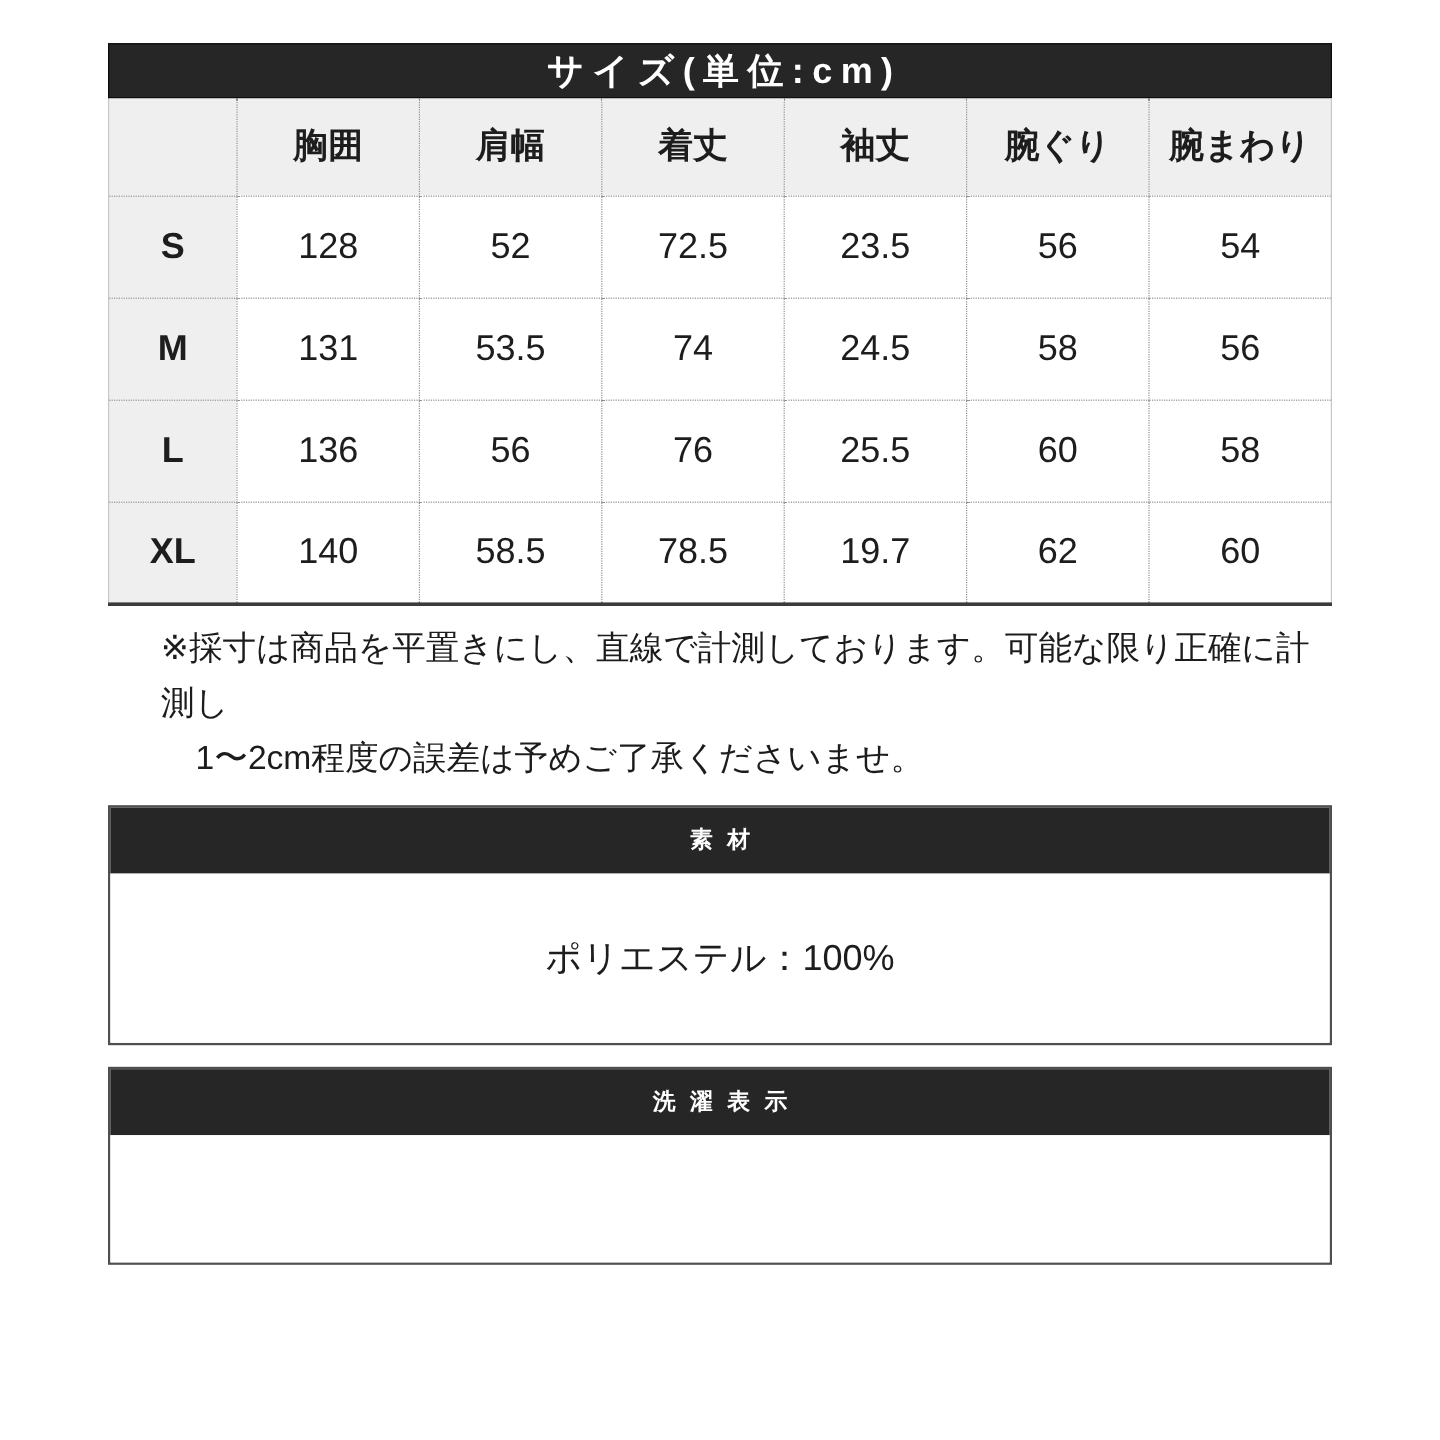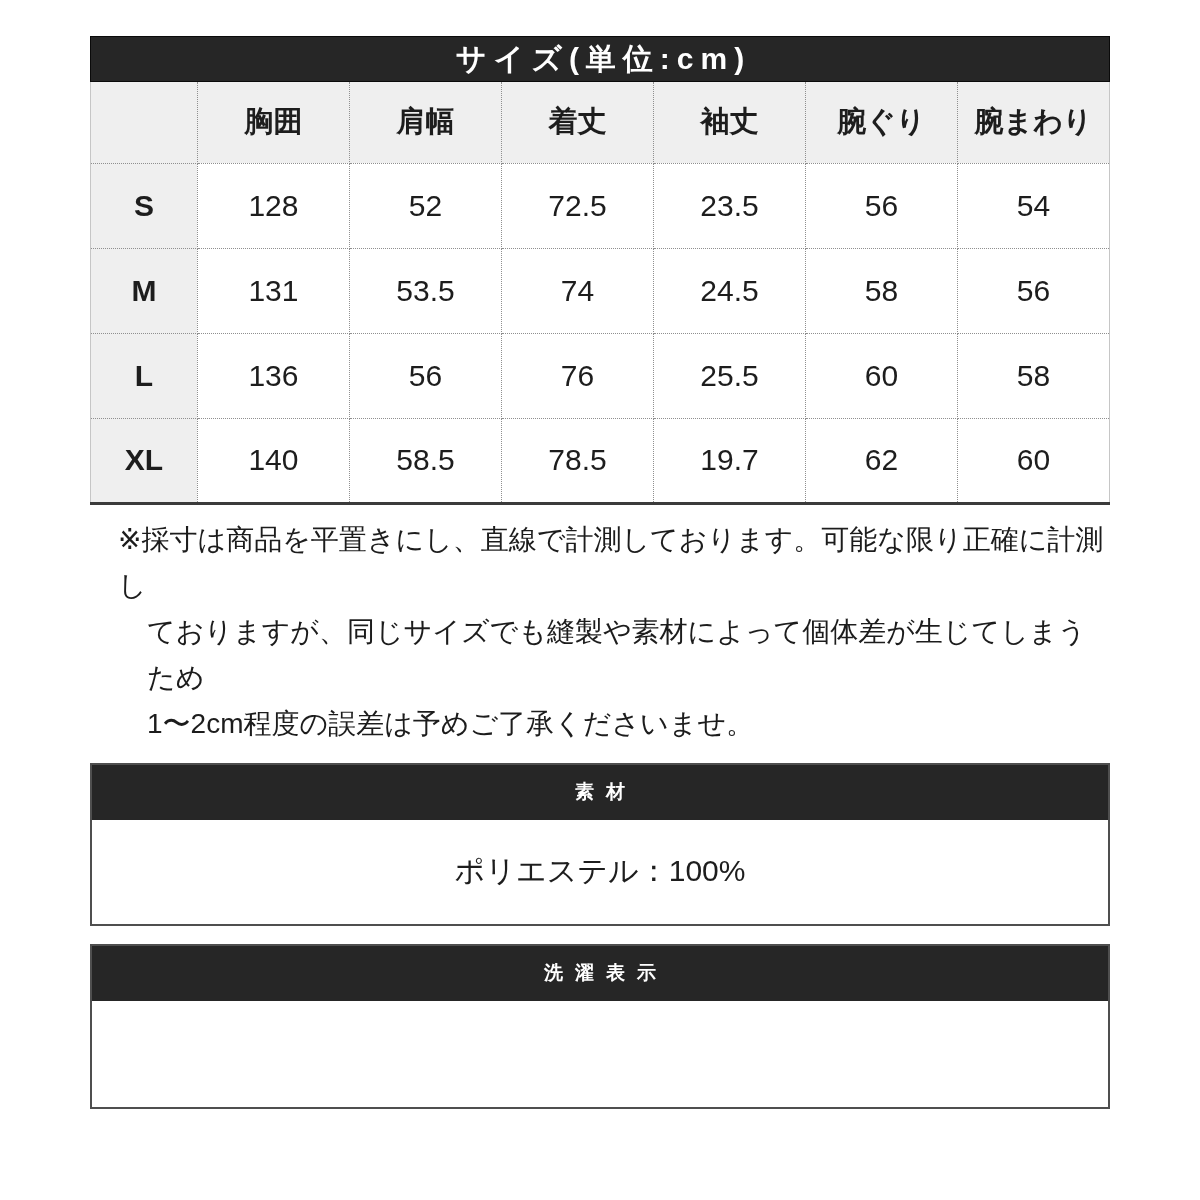--- a/index.html
+++ b/index.html
@@ -32,35 +32,35 @@
     font-size: 29px; font-weight: bold;
   }
   .size-table tbody tr { height: 85px; }
   .size-table tbody th { background: #efefef; font-size: 30px; font-weight: bold; }
   .size-table tbody td { background: #ffffff; font-size: 30px; font-weight: normal; margin-left: 40px; }
   .size-table tr > *:first-child { border-left: none; }
   .size-table tr > *:last-child { border-right: none; }
   .size-table tbody tr:last-child th, .size-table tbody tr:last-child td { border-bottom: none; }
 
   
-  .notes { margin: 12px 0 0 28px; }
+  .notes { margin: 12px 0 0 44px; }
   .note { font-size: 28px; line-height: 46px; color: #1c1c1c; }
   .note + .note { margin-top: 32px; }
   .note-line.cont { padding-left: 29px; }
 
   
   .section-box { border: 2px solid #4f4f4f; margin-top: 16px; }
   .section-box.laundry { margin-top: 18px; }
   .section-header {
     height: 55px; background: #262626; color: #ffffff;
     display: flex; align-items: center; justify-content: center;
     font-size: 19px; font-weight: bold; letter-spacing: 12px; text-indent: 12px;
   }
   .material-body {
-    height: 104px; background: #ffffff;
+    height: 141px; background: #ffffff;
     display: flex; align-items: center; justify-content: center;
     font-size: 30px;
   }
   .laundry-body {
     height: 106px; background: #ffffff;
     display: flex; align-items: center; justify-content: center; gap: 22px;
   }
 </style>
 </head>
 <body>
@@ -128,21 +128,20 @@
         <td>19.7</td>
         <td>62</td>
         <td>60</td>
       </tr>
     </tbody>
   </table>
 
   <div class="notes">
     <div class="note">
       <div class="note-line first"><span>※</span><span>採寸は商品を平置きにし、直線で計測しております。可能な限り正確に計測し</span></div>
-      <div class="note-line cont">ておりますが、同じサイズでも縫製や素材によって個体差が生じてしまうため</div>
       <div class="note-line cont">1〜2cm程度の誤差は予めご了承くださいませ。</div>
     </div>
   </div>
 
   <div class="section-box">
     <div class="section-header">
       <span>素材</span>
     </div>
     <div class="material-body">
       <span>ポリエステル：100%</span>

